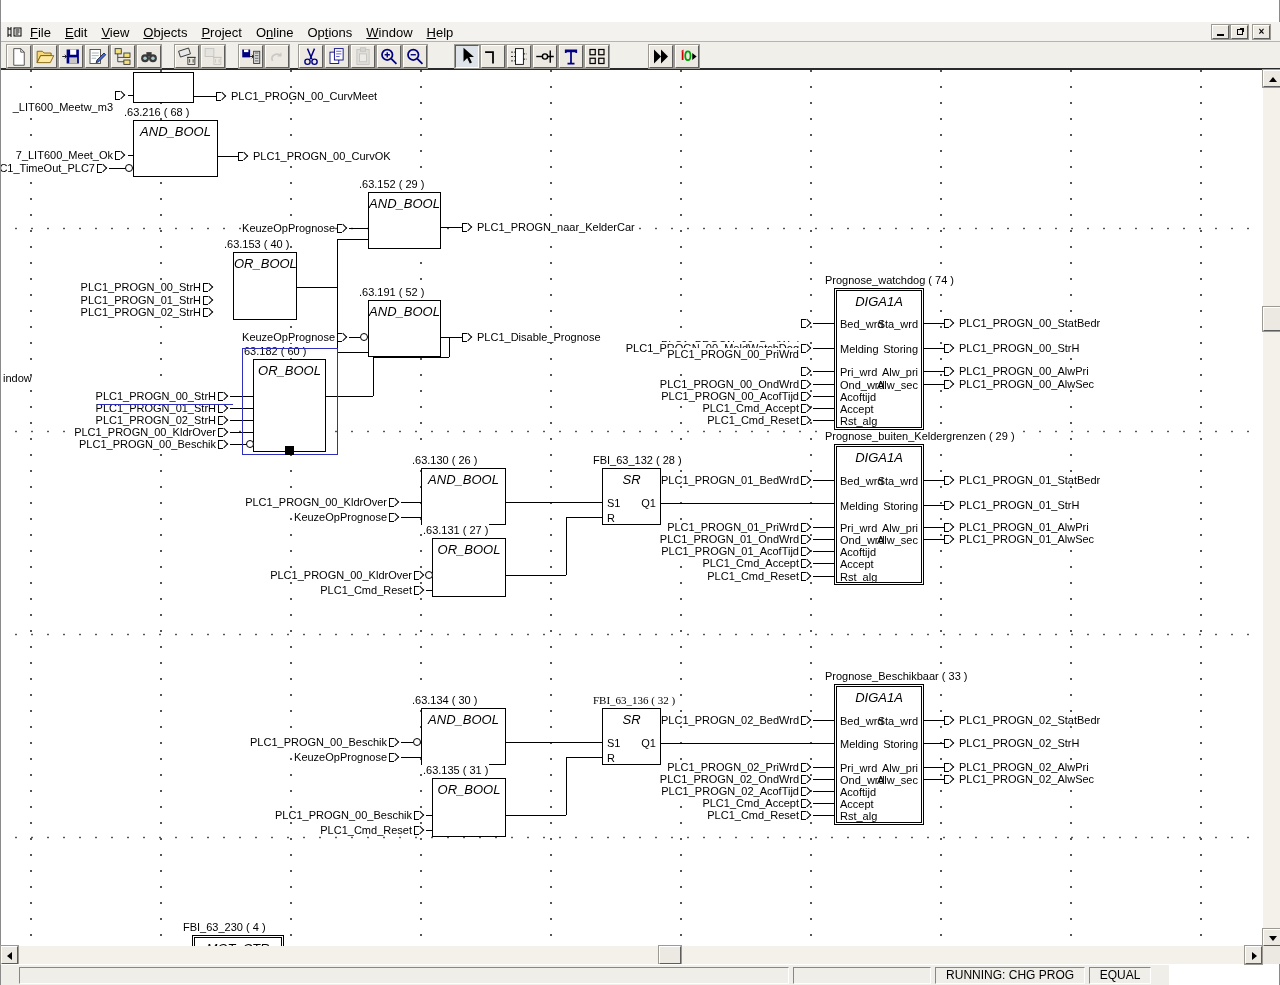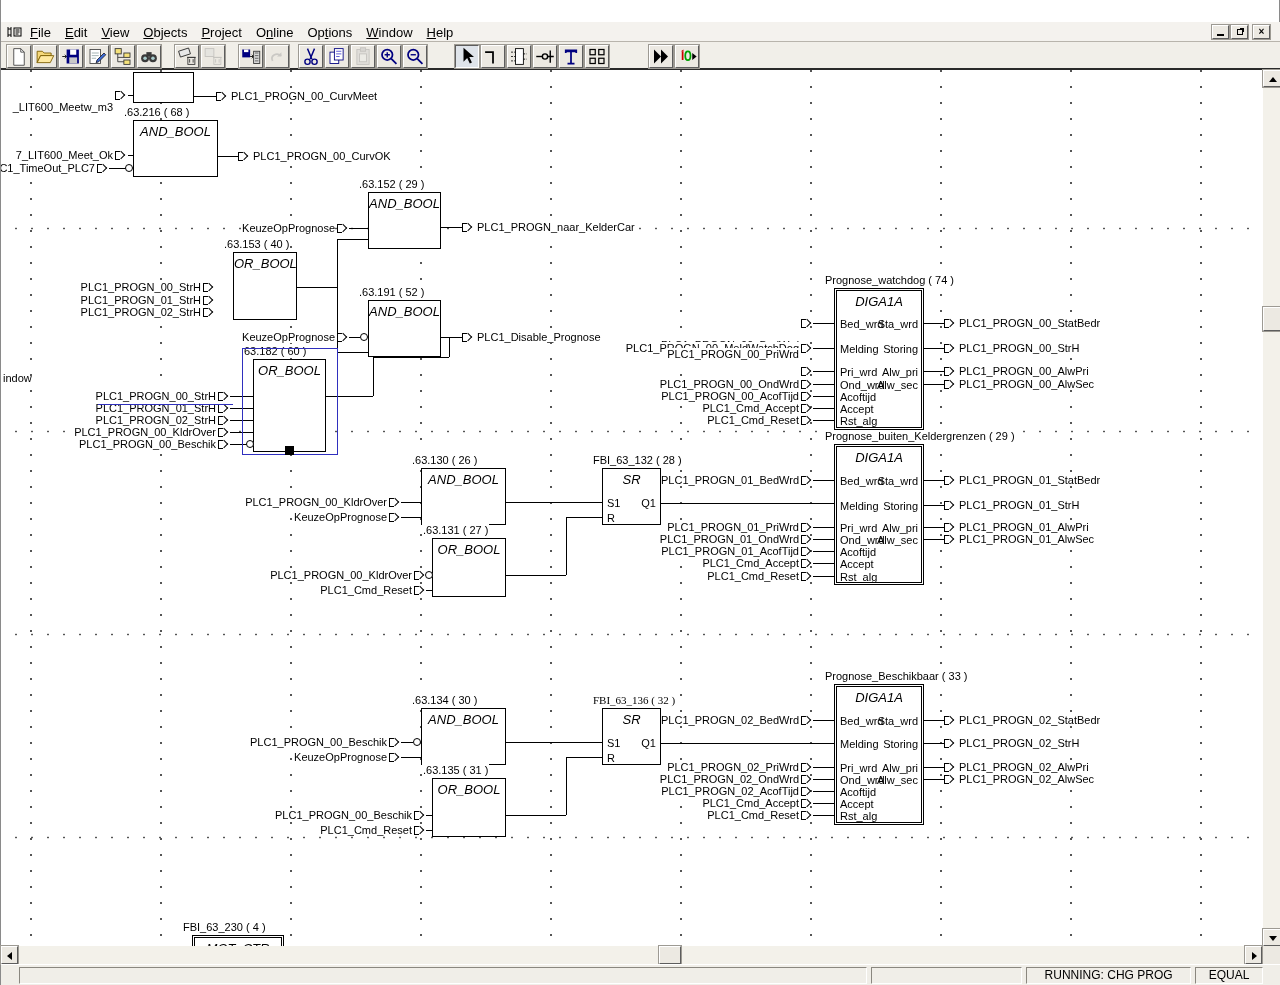--- a/index.html
+++ b/index.html
@@ -78,21 +78,21 @@
   .sb-btn { position:absolute; background:#ece9e2; border:1px solid; border-color:#fff #5d5d5d #5d5d5d #fff;
     box-shadow:0 0 0 1px #9d9a93; }
   .sb-thumb { position:absolute; background:#ece9e2; border:1px solid; border-color:#fff #5d5d5d #5d5d5d #fff;
     box-shadow:0 0 0 1px #9d9a93; }
   #vsb { position:absolute; left:1262px; top:70px; width:18px; height:876px; background:#f3f1ea; }
   #hsb { position:absolute; left:0; top:946px; width:1262px; height:18px; background:#f3f1ea; }
   #sb-corner { position:absolute; left:1262px; top:946px; width:18px; height:18px; background:#ece9e2; }
   .tri { position:absolute; width:0; height:0; }
 
   
-  #statusbar { position:absolute; left:0; top:964px; width:1280px; height:21px; background:#f0eee8;
+  #statusbar { position:absolute; left:0; top:964px; width:1168px; height:21px; background:#f0eee8;
     border-top:1px solid #fff; display:flex; align-items:center; padding:0 18px; gap:4px; }
   .status-panel { height:17px; border:1px solid; border-color:#8a877f #fff #fff #8a877f;
     font-size:12px; color:#000; text-align:center; line-height:15px; }
 </style>
 </head>
 <body>
 
 <svg width="0" height="0" style="position:absolute">
   <defs>
     <symbol id="i-new" viewBox="0 0 24 24">

